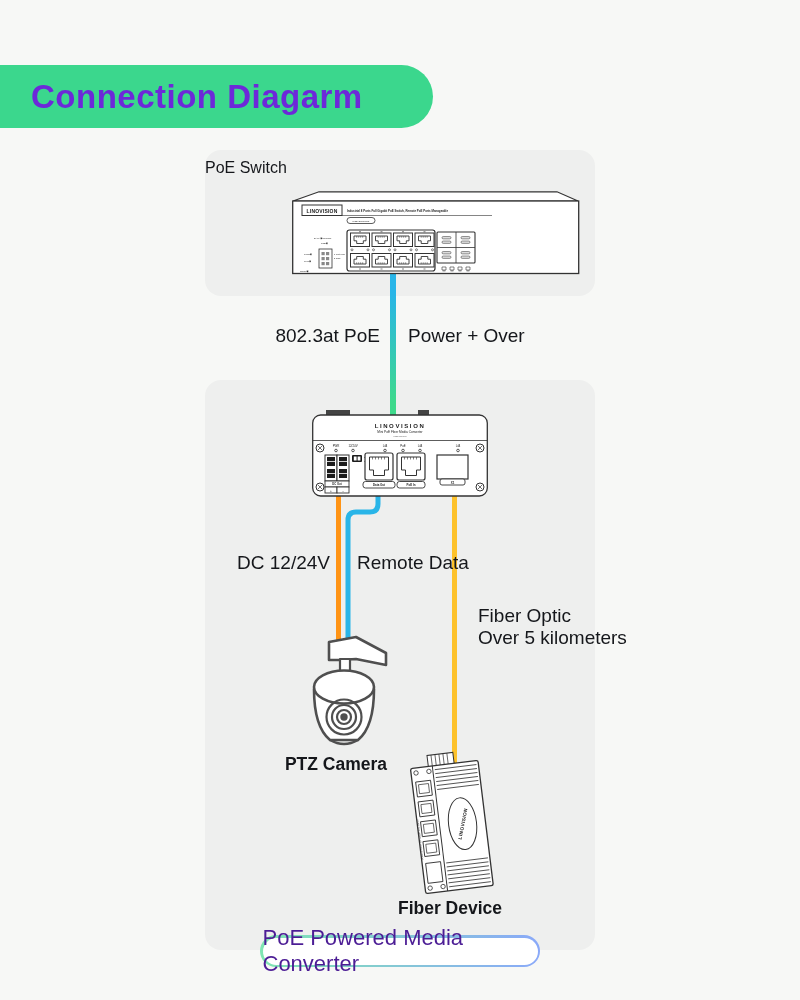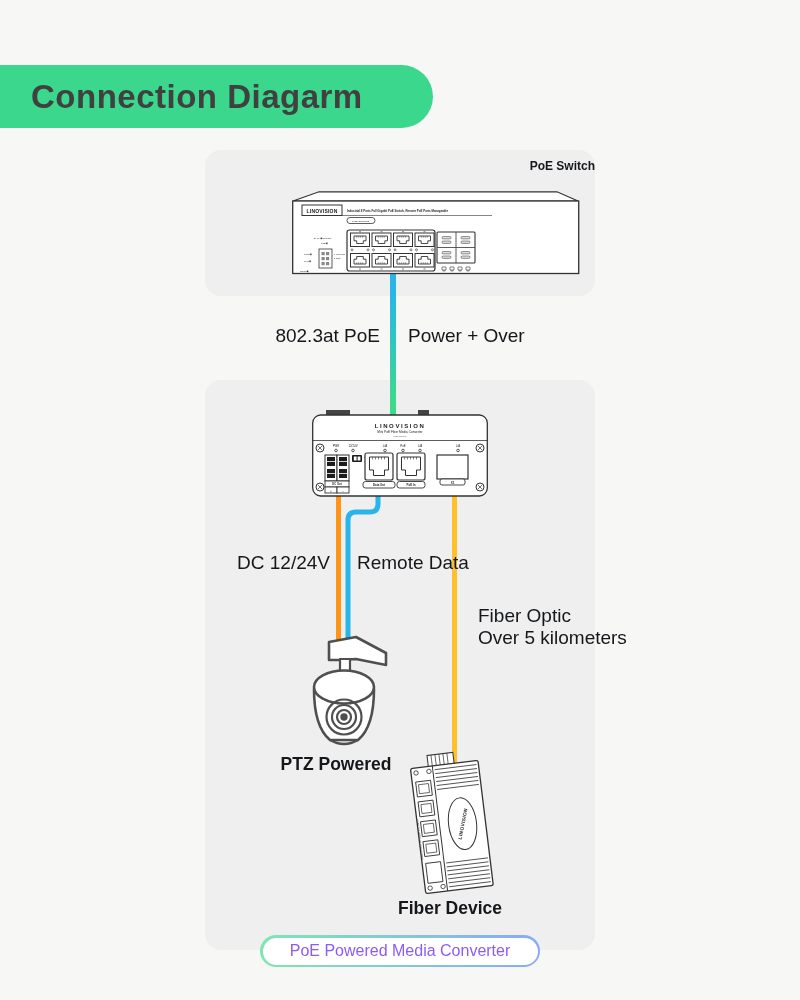--- a/index.html
+++ b/index.html
@@ -14,31 +14,31 @@
   
   .banner{
     left:0;top:65px;width:433px;height:63px;
     background:var(--banner,#3bd78d);
     border-radius:0 32px 32px 0;
     display:flex;align-items:center;
     padding-left:31px;box-sizing:border-box;
     z-index:4;
   }
   .banner h1{
-    margin:0;color:#404040;font-size:33px;font-weight:bold;letter-spacing:.5px;
+    margin:0;color:#6d28d9;font-size:33px;font-weight:bold;letter-spacing:.5px;
   }
   
   .panel{
     background:var(--panel-bg,#eeefee);
     border-radius:16px;z-index:1;
   }
   .panel-switch{left:205px;top:150px;width:390px;height:146px;}
   .panel-converter{left:205px;top:380px;width:390px;height:570px;}
   .panel-title{
-    font-size:12px;font-weight:bold;text-align:right;z-index:5;
+    font-size:16px;font-weight:normal;text-align:left;z-index:5;
   }
   .t-switch{left:205px;top:159px;width:390px;}
   
   .cable{z-index:2;}
   .cable-1{left:390px;top:270px;width:6px;height:148px;
     background:linear-gradient(180deg,var(--cable-blue,#29b5e8) 15%,var(--cable-green,#3ed98b) 90%);}
   .cable-dc{left:336px;top:494px;width:5px;height:158px;background:var(--cable-orange,#ff9415);}
   .cable-fiber{left:452px;top:494px;width:5px;height:272px;background:var(--cable-yellow,#fdc22b);}
   .cable-elbow{left:340px;top:494px;z-index:2;}
   
@@ -60,21 +60,21 @@
   .l-fibdev{left:385px;top:898px;width:130px;}
   
   .pill{
     left:260px;top:935px;width:280px;height:32px;
     background:linear-gradient(90deg,var(--pill-border-left,#7fe6b2),var(--pill-border-right,#8aa9f9));
     border-radius:17px;padding:2.5px;box-sizing:border-box;z-index:6;
   }
   .pill-inner{
     width:100%;height:100%;background:#ffffff;border-radius:14.5px;
     display:flex;align-items:center;justify-content:center;
-    font-size:16px;font-weight:500;color:#8b5cf6;
+    font-size:22px;font-weight:500;color:#4c1d95;
   }
   svg text{font-family:"Liberation Sans",sans-serif;}
 </style>
 </head>
 <body>
 
 <div class="abs banner">
   <h1>Connection Diagarm</h1>
 </div>
 
@@ -263,21 +263,21 @@
     <ellipse cx="48" cy="53" rx="30" ry="16.5"></ellipse>
     <path d="M34,106 Q48,114 62,106" fill="none" stroke-width="2.4"></path>
   </g>
   <g fill="none" stroke="#4f4f4f" stroke-width="2.2">
     <circle cx="48" cy="83" r="17.5"></circle>
     <circle cx="48" cy="83" r="12"></circle>
     <circle cx="48" cy="83" r="7"></circle>
     <circle cx="48" cy="83" r="2.6" fill="#4f4f4f"></circle>
   </g>
 </svg>
-<div class="abs dev-label l-cam">PTZ Powered</div>
+<div class="abs dev-label l-cam">PTZ Camera</div>
 
 <svg class="abs dev svg-fiber" width="100" height="158" viewBox="0 0 100 158">
   <g transform="rotate(-7 50 80)" stroke="#333" fill="#fff">
     <rect x="34" y="5" width="26" height="13" stroke-width="1"></rect>
     <path d="M38,5 v13 M42,5 v13 M46,5 v13 M50,5 v13 M54,5 v13" stroke-width="0.7" fill="none"></path>
     <rect x="16" y="16" width="68" height="126" rx="2" stroke-width="1.3"></rect>
     <path d="M38,16 V142" stroke-width="1"></path>
 
     <g stroke-width="0.8" fill="none">
       <path d="M40,20 H82 M40,24 H82 M40,28 H82 M40,32 H82 M40,36 H82 M40,40 H82"></path>

